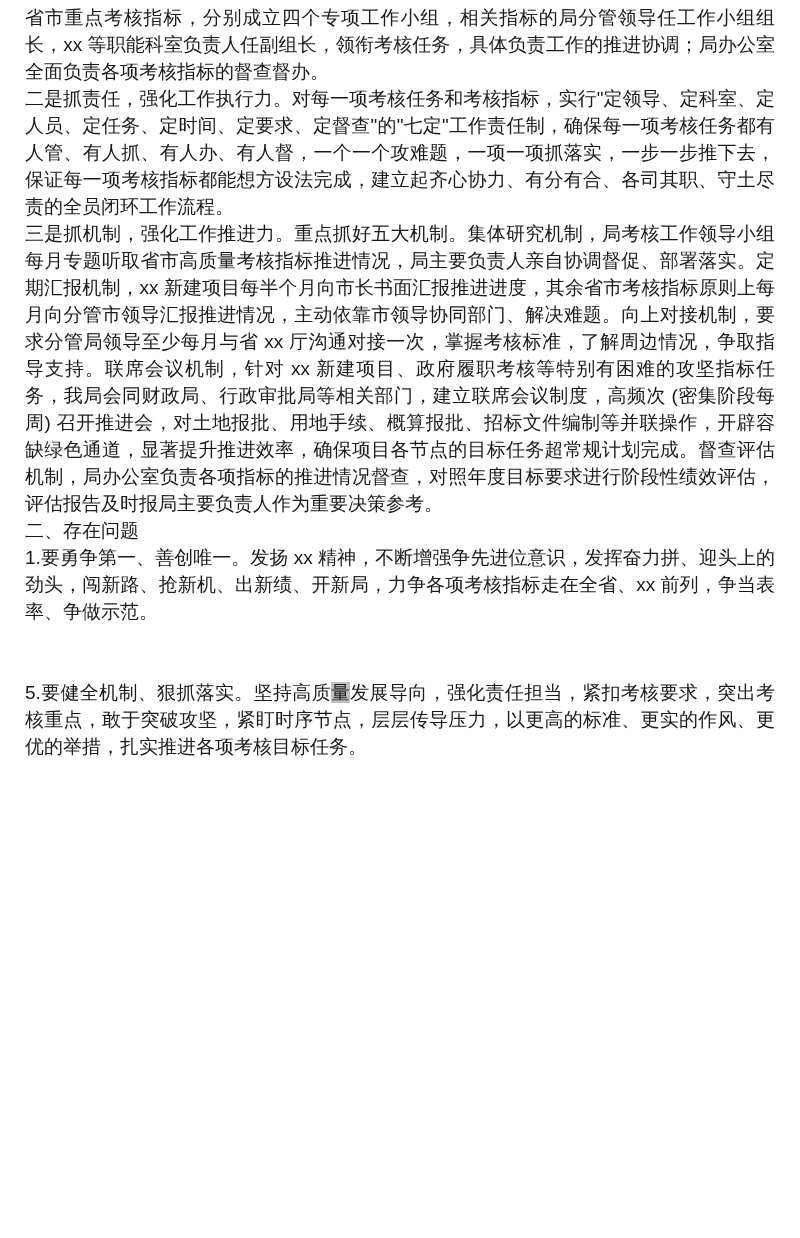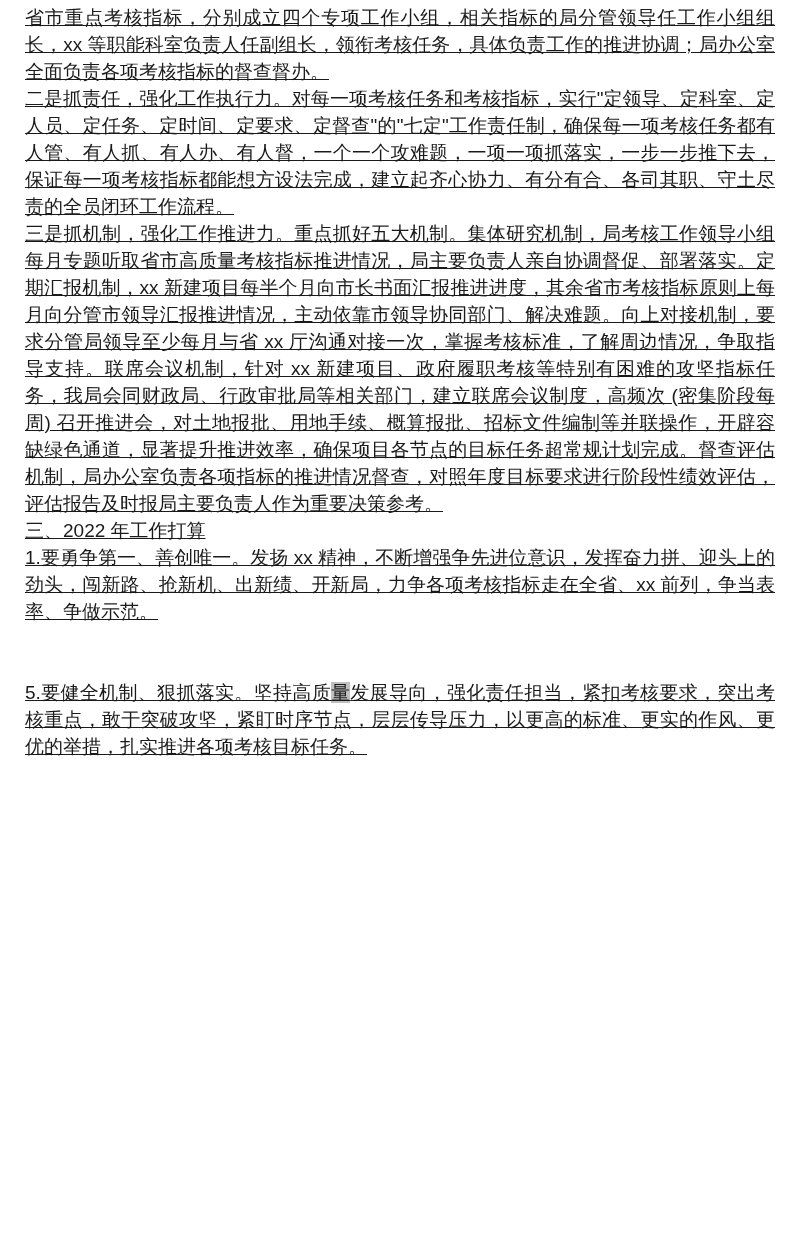--- a/index.html
+++ b/index.html
@@ -17,37 +17,36 @@
     box-sizing: border-box;
     width: 800px;
     height: 1238px;
     padding: 4px 25px 0 25px;
     color: #1a1a1a;
     font-size: 19px;
     line-height: 27px;
     text-align: justify;
     text-justify: inter-character;
     letter-spacing: 0;
-    text-decoration: underline;
   }
   .page p {
     margin: 0;
     padding: 0;
   }
   .hl {
     background: #c0c0c0;
   }
   .spacer {
     height: 54px;
   }
 </style>
 </head>
 <body style="background: rgb(255, 255, 255);">
 
 <div class="page" style="color: rgb(26, 26, 26);">
     <p><span>省市重点考核指标，分别成立四个专项工作小组，相关指标的局分管领导任工作小组组长，xx 等职能科室负责人任副组长，领衔考核任务，具体负责工作的推进协调；局办公室全面负责各项考核指标的督查督办。</span></p>
     <p><span>二是抓责任，强化工作执行力。对每一项考核任务和考核指标，实行"定领导、定科室、定人员、定任务、定时间、定要求、定督查"的"七定"工作责任制，确保每一项考核任务都有人管、有人抓、有人办、有人督，一个一个攻难题，一项一项抓落实，一步一步推下去，保证每一项考核指标都能想方设法完成，建立起齐心协力、有分有合、各司其职、守土尽责的全员闭环工作流程。</span></p>
     <p><span>三是抓机制，强化工作推进力。重点抓好五大机制。集体研究机制，局考核工作领导小组每月专题听取省市高质量考核指标推进情况，局主要负责人亲自协调督促、部署落实。定期汇报机制，xx 新建项目每半个月向市长书面汇报推进进度，其余省市考核指标原则上每月向分管市领导汇报推进情况，主动依靠市领导协同部门、解决难题。向上对接机制，要求分管局领导至少每月与省 xx 厅沟通对接一次，掌握考核标准，了解周边情况，争取指导支持。联席会议机制，针对 xx 新建项目、政府履职考核等特别有困难的攻坚指标任务，我局会同财政局、行政审批局等相关部门，建立联席会议制度，高频次 (密集阶段每周) 召开推进会，对土地报批、用地手续、概算报批、招标文件编制等并联操作，开辟容缺绿色通道，显著提升推进效率，确保项目各节点的目标任务超常规计划完成。督查评估机制，局办公室负责各项指标的推进情况督查，对照年度目标要求进行阶段性绩效评估，评估报告及时报局主要负责人作为重要决策参考。</span></p>
-    <p><span>三、2022 年工作打算</span></p>
+    <p><span>二、存在问题</span></p>
     <p><span>1.要勇争第一、善创唯一。发扬 xx 精神，不断增强争先进位意识，发挥奋力拼、迎头上的劲头，闯新路、抢新机、出新绩、开新局，力争各项考核指标走在全省、xx 前列，争当表率、争做示范。</span></p>
     <div class="spacer"></div>
     <p><span>5.要健全机制、狠抓落实。坚持高质</span><span class="hl" style="background: rgb(192, 192, 192);">量</span><span>发展导向，强化责任担当，紧扣考核要求，突出考核重点，敢于突破攻坚，紧盯时序节点，层层传导压力，以更高的标准、更实的作风、更优的举措，扎实推进各项考核目标任务。</span></p>
   </div>
 
 </body></html>

